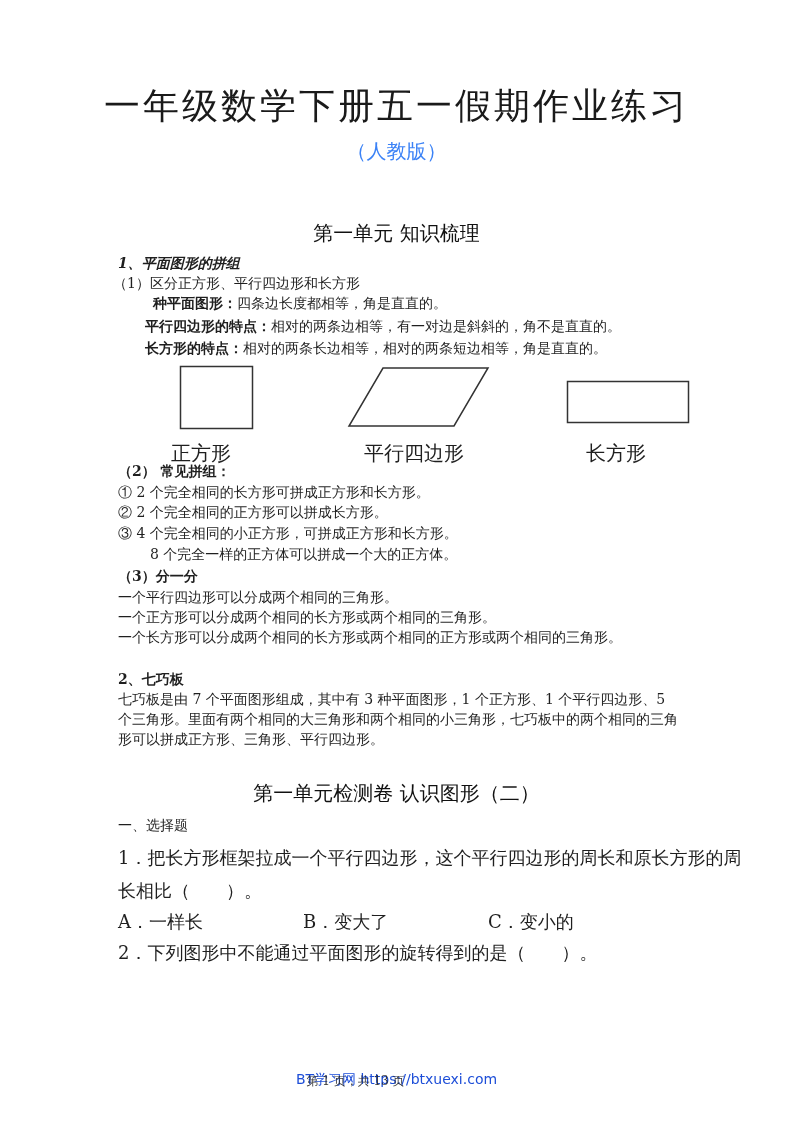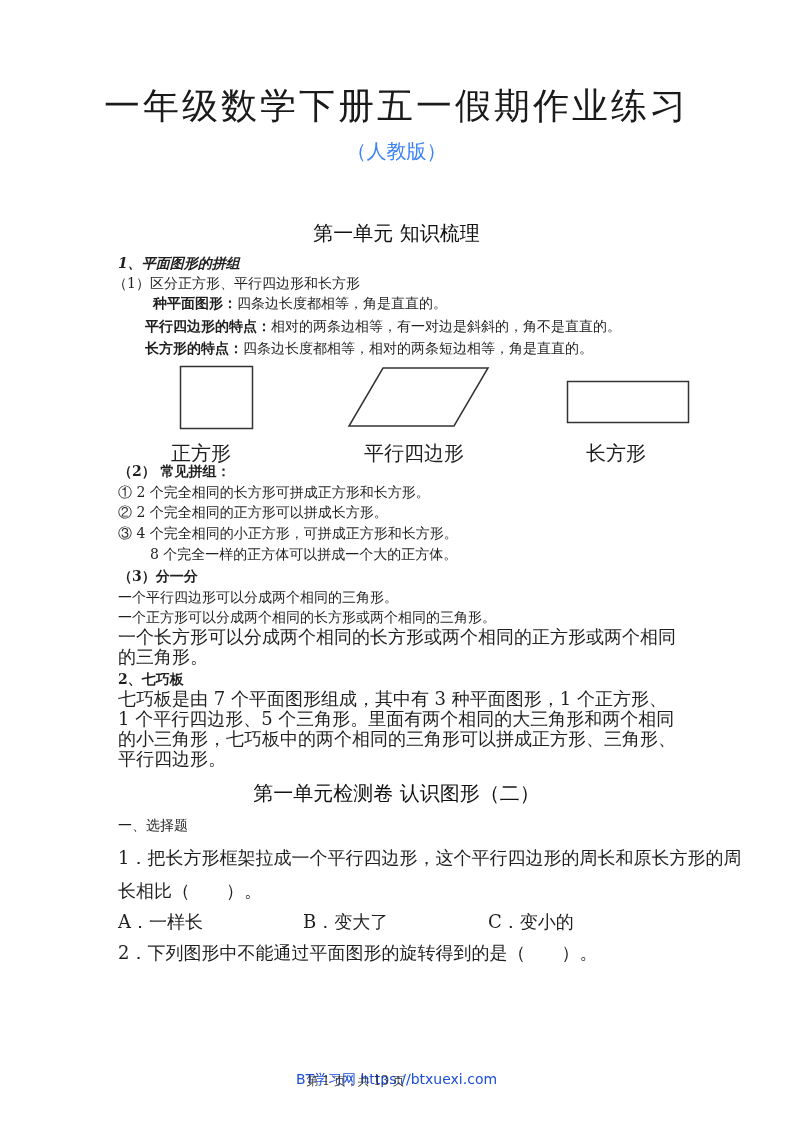--- a/index.html
+++ b/index.html
@@ -42,21 +42,21 @@
     .line {
       font-size: 14px;
       line-height: 20px;
       color: #1f1f1f;
     }
     .bold { font-weight: bold; }
     .para {
       position: absolute;
       left: 118px;
       width: 560px;
-      font-size: 18px;
+      font-size: 14px;
       line-height: 20px;
       color: #1f1f1f;
       white-space: normal;
       word-break: break-all;
     }
     .shape-label {
       font-size: 20px;
       color: #1f1f1f;
       text-align: center;
     }
@@ -97,21 +97,21 @@
 
 <div class="abs line" style="left:113px; top:273px;">（1）区分正方形、平行四边形和长方形</div>
 
 <div class="abs line" style="left:153px; top:293px;">
   <span class="bold">种平面图形：</span><span>四条边长度都相等，角是直直的。</span>
 </div>
 <div class="abs line" style="left:145px; top:316px;">
   <span class="bold">平行四边形的特点：</span><span>相对的两条边相等，有一对边是斜斜的，角不是直直的。</span>
 </div>
 <div class="abs line" style="left:145px; top:338px;">
-  <span class="bold">长方形的特点：</span><span>四条边长度都相等，相对的两条短边相等，角是直直的。</span>
+  <span class="bold">长方形的特点：</span><span>相对的两条长边相等，相对的两条短边相等，角是直直的。</span>
 </div>
 
 <svg class="shapes" viewBox="0 0 793 1122" xmlns="http://www.w3.org/2000/svg">
   <rect x="180.5" y="366.5" width="72" height="62" fill="none" stroke="#333" stroke-width="1.5"></rect>
   <polygon points="383,368 488,368 454,426 349,426" fill="none" stroke="#333" stroke-width="1.5"></polygon>
   <rect x="567.5" y="381.5" width="121" height="41" fill="none" stroke="#333" stroke-width="1.5"></rect>
 </svg>
 
 <div class="abs shape-label" style="left:166px; width:70px; top:440px;">正方形</div>
 <div class="abs shape-label" style="left:364px; width:100px; top:440px;">平行四边形</div>

